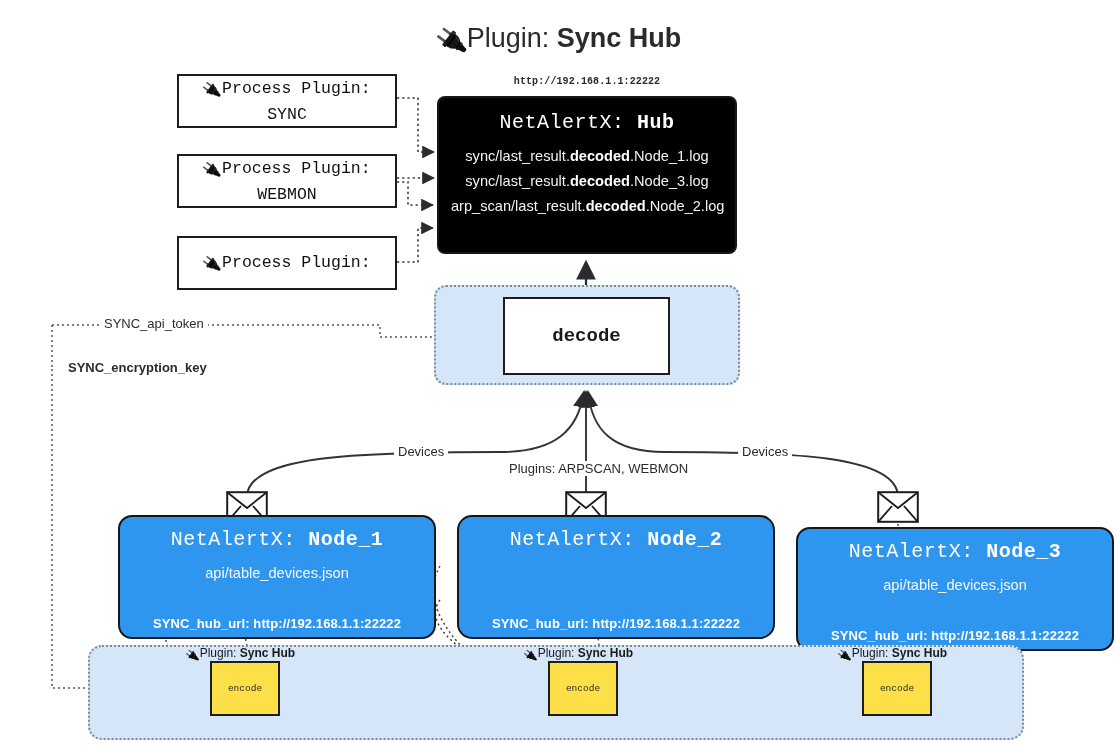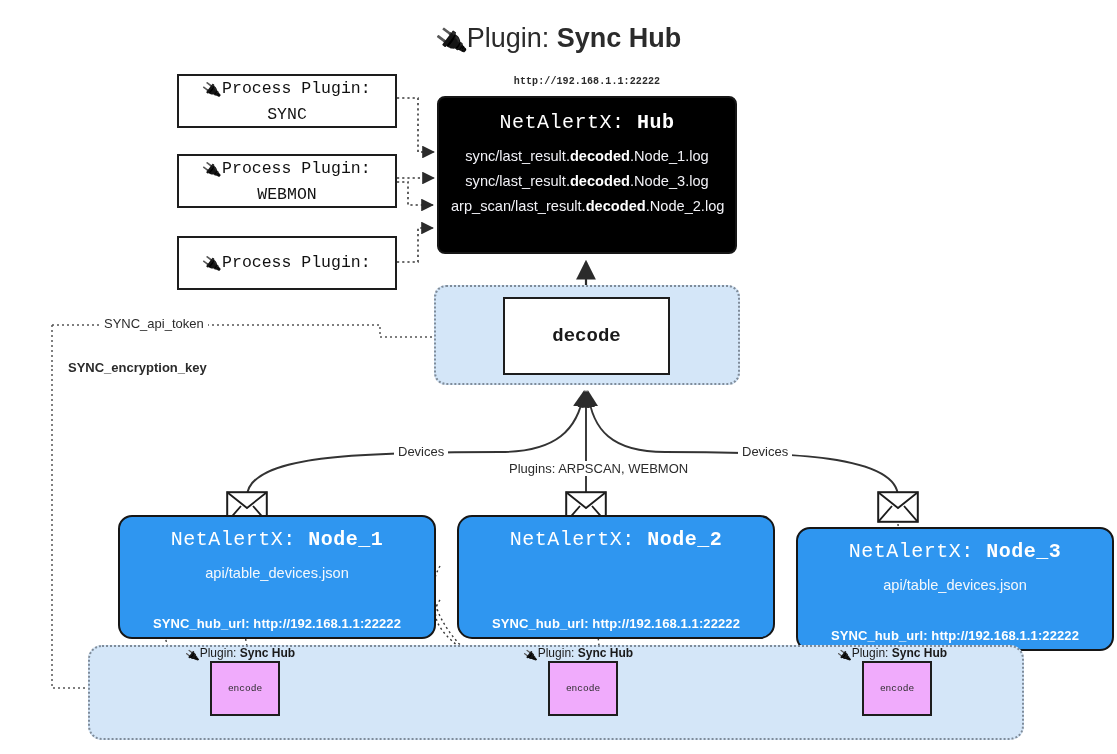--- a/index.html
+++ b/index.html
@@ -86,21 +86,21 @@
     position:absolute;left:0;bottom:6px;width:100%;text-align:center;
     font-size:13px;font-weight:700;color:#ffffff;letter-spacing:.1px;
   }
 
   
   .strip{
     position:absolute;left:88px;top:645px;width:936px;height:95px;
     background:#d4e6f8;border:2px dotted #7f8c9a;border-radius:14px;box-sizing:border-box;
   }
   .encbox{
-    position:absolute;width:70px;height:55px;background:#f0abfc;
+    position:absolute;width:70px;height:55px;background:#fde047;
     border:2px solid #1d1d1d;box-sizing:border-box;
     font-family:"Liberation Mono","DejaVu Sans Mono",monospace;
     font-size:9.5px;color:#2b2b2b;display:flex;align-items:center;justify-content:center;
   }
   .enclabel{
     position:absolute;font-size:12px;color:#1a1a1a;white-space:nowrap;font-weight:400;
   }
   .enclabel b{font-weight:700;}
   .enclabel .pp{display:inline-block;transform:translateY(2px) rotate(-8deg);
         font-size:11px;filter:grayscale(1) contrast(2.2) brightness(.35);}

